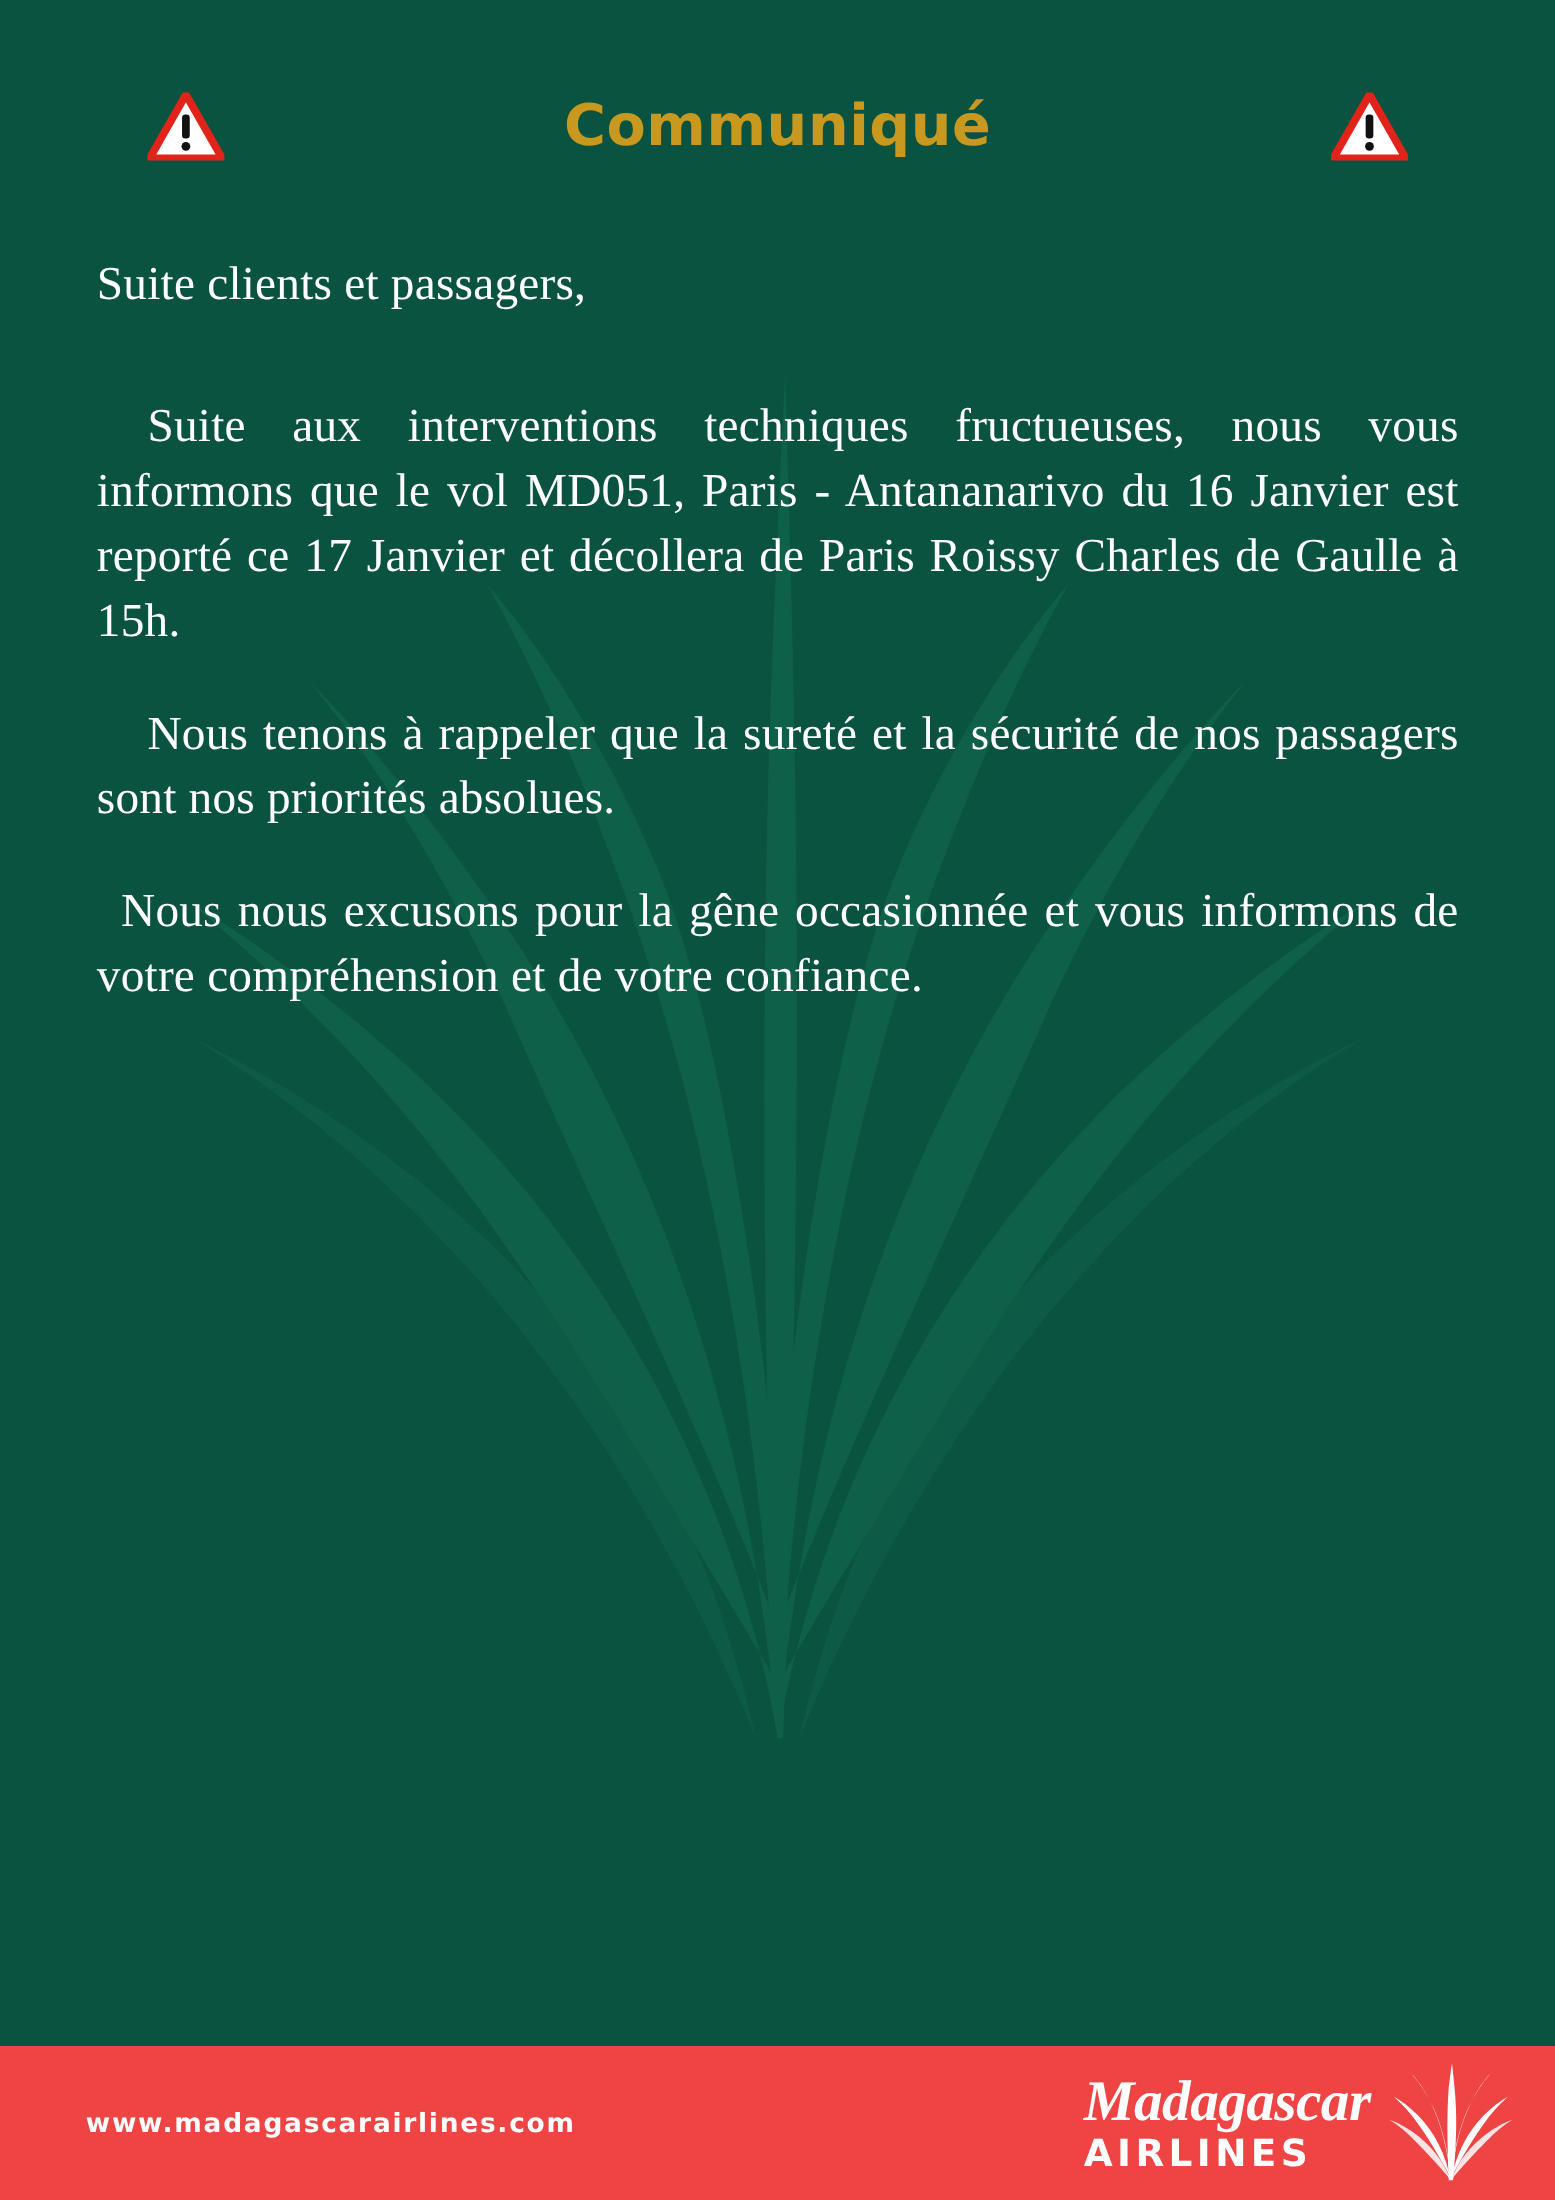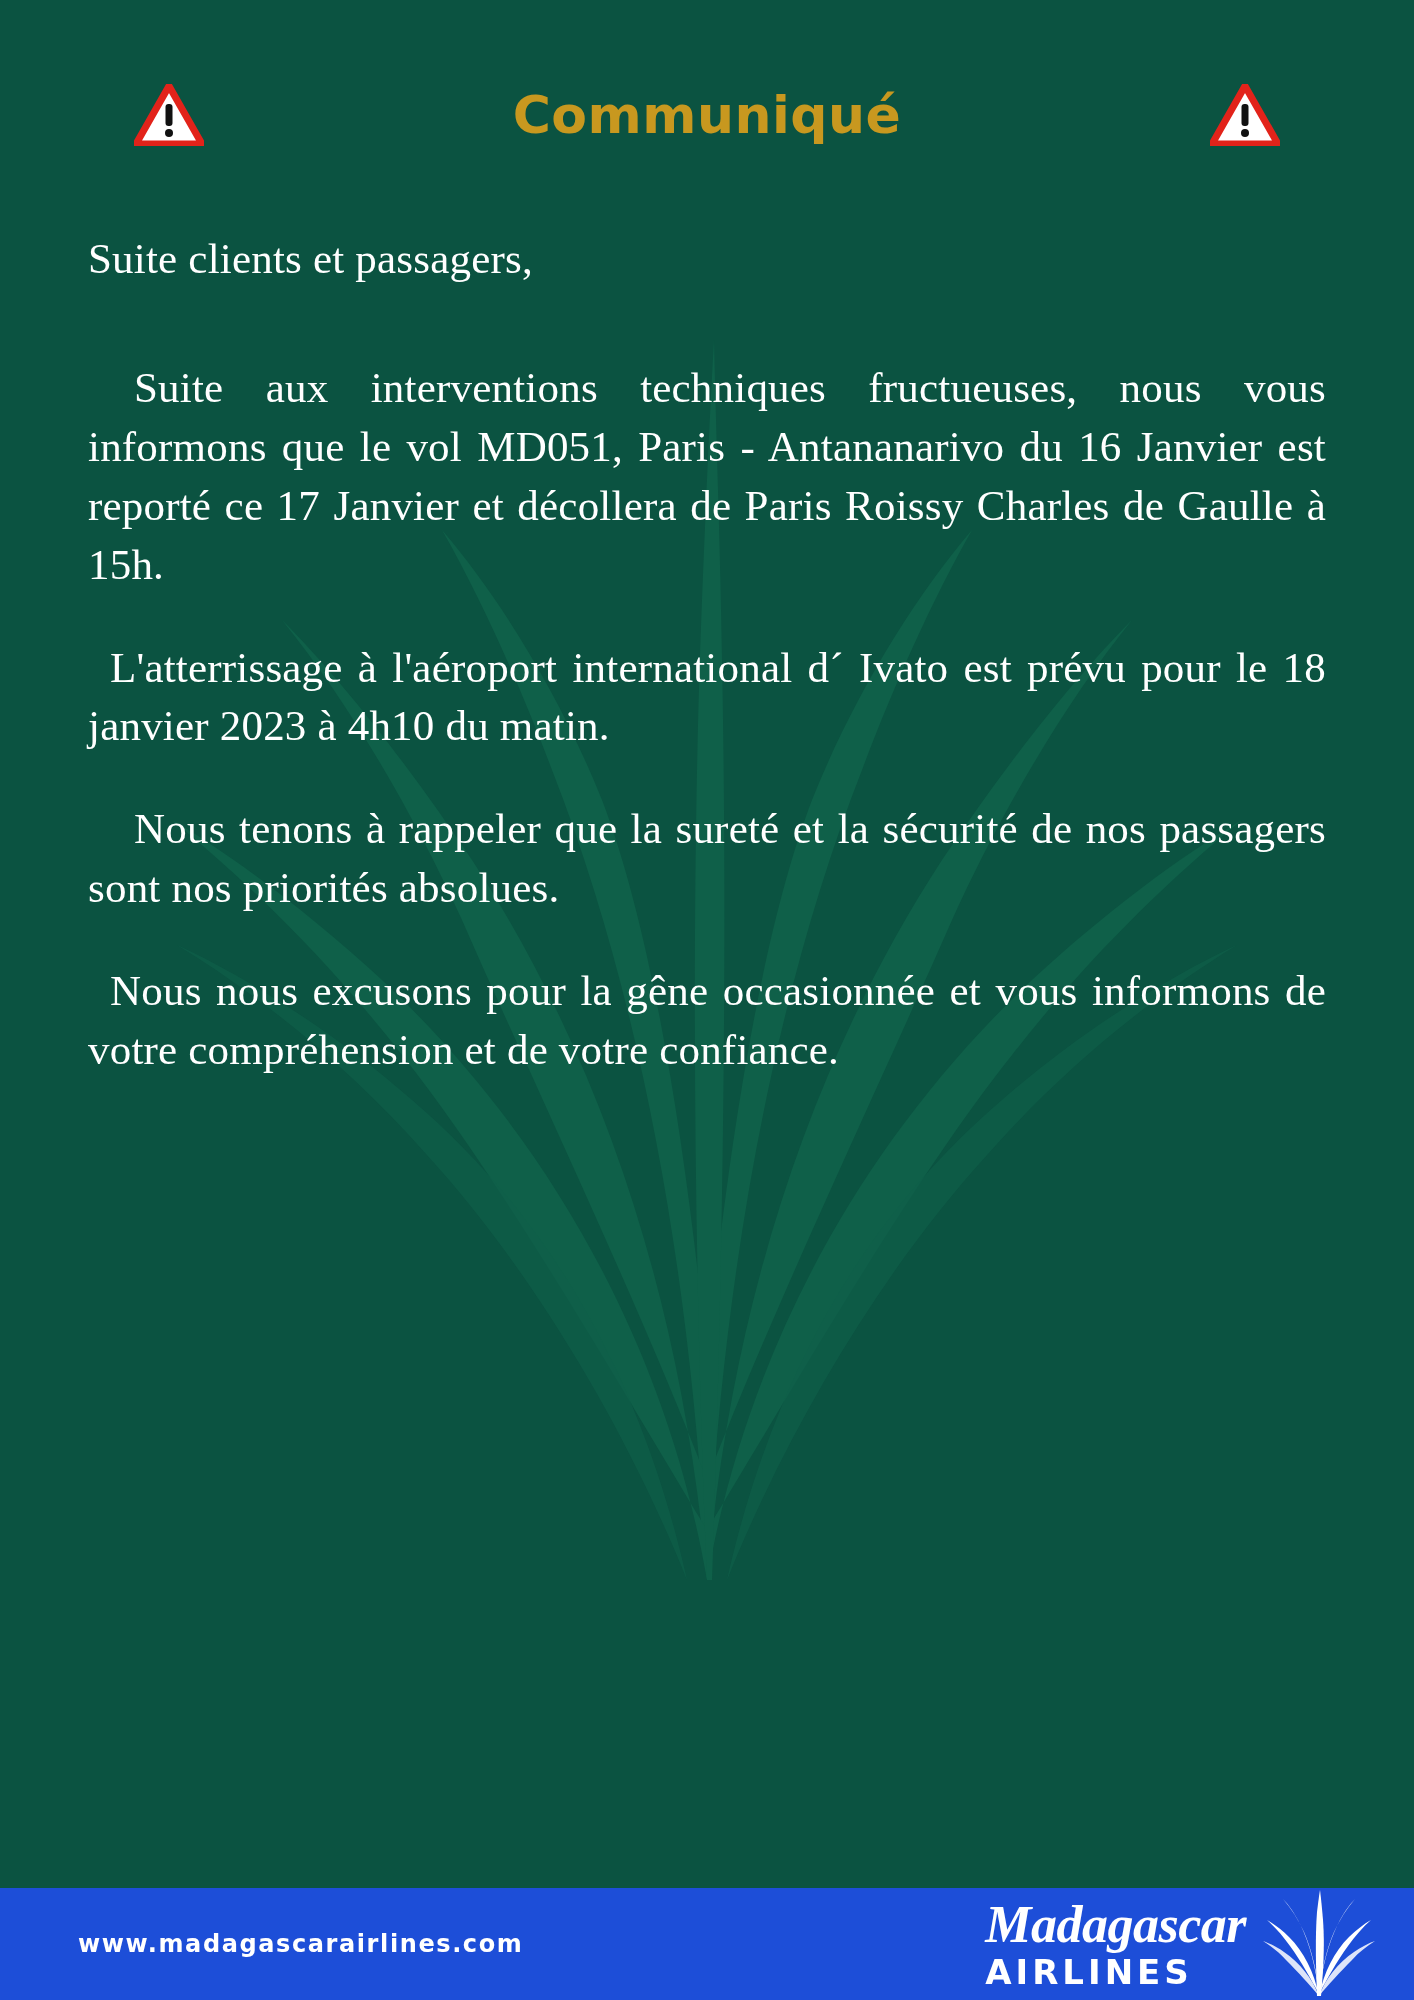--- a/index.html
+++ b/index.html
@@ -85,22 +85,22 @@
   .para.indent { text-indent: 46px; }
   .para.indent-sm { text-indent: 22px; }
   .para.last { margin-bottom: 0; }
 
   
   .footer {
     position: absolute;
     left: 0;
     bottom: 0;
     width: 1414px;
-    height: 112px;
-    background: #1d4ed8;
+    height: 140px;
+    background: #ef4444;
     z-index: 3;
     display: flex;
     align-items: center;
   }
   .footer-url {
     font-family: "DejaVu Sans", sans-serif;
     font-size: 24px;
     letter-spacing: 1.6px;
     color: #ffffff;
     margin-left: 78px;
@@ -169,21 +169,20 @@
       <svg class="warn right" viewBox="0 0 70 62" aria-hidden="true">
         <path d="M35 2 L68 60 L2 60 Z" fill="#ffffff" stroke="#e2231a" stroke-width="7" stroke-linejoin="round"></path>
         <rect x="31.5" y="20" width="7" height="22" rx="3" fill="#111111"></rect>
         <circle cx="35" cy="49" r="4" fill="#111111"></circle>
       </svg>
     </div>
 
     <div class="body-text">
       <p class="para greeting">Suite clients et passagers,</p>
       <p class="para indent">Suite aux interventions techniques fructueuses, nous vous informons que le vol MD051, Paris - Antananarivo du 16 Janvier est reporté ce 17 Janvier et décollera de Paris Roissy Charles de Gaulle à 15h.</p>
-      <p class="para indent-sm">L'atterrissage à l'aéroport international d´ Ivato est prévu pour le 18 janvier 2023 à 4h10 du matin.</p>
       <p class="para indent">Nous tenons à rappeler que la sureté et la sécurité de nos passagers sont nos priorités absolues.</p>
       <p class="para indent-sm last">Nous nous excusons pour la gêne occasionnée et vous informons de votre compréhension et de votre confiance.</p>
     </div>
 
   </div>
 
   <div class="footer">
     <div class="footer-url">www.madagascarairlines.com</div>
 
     <div class="brand">

